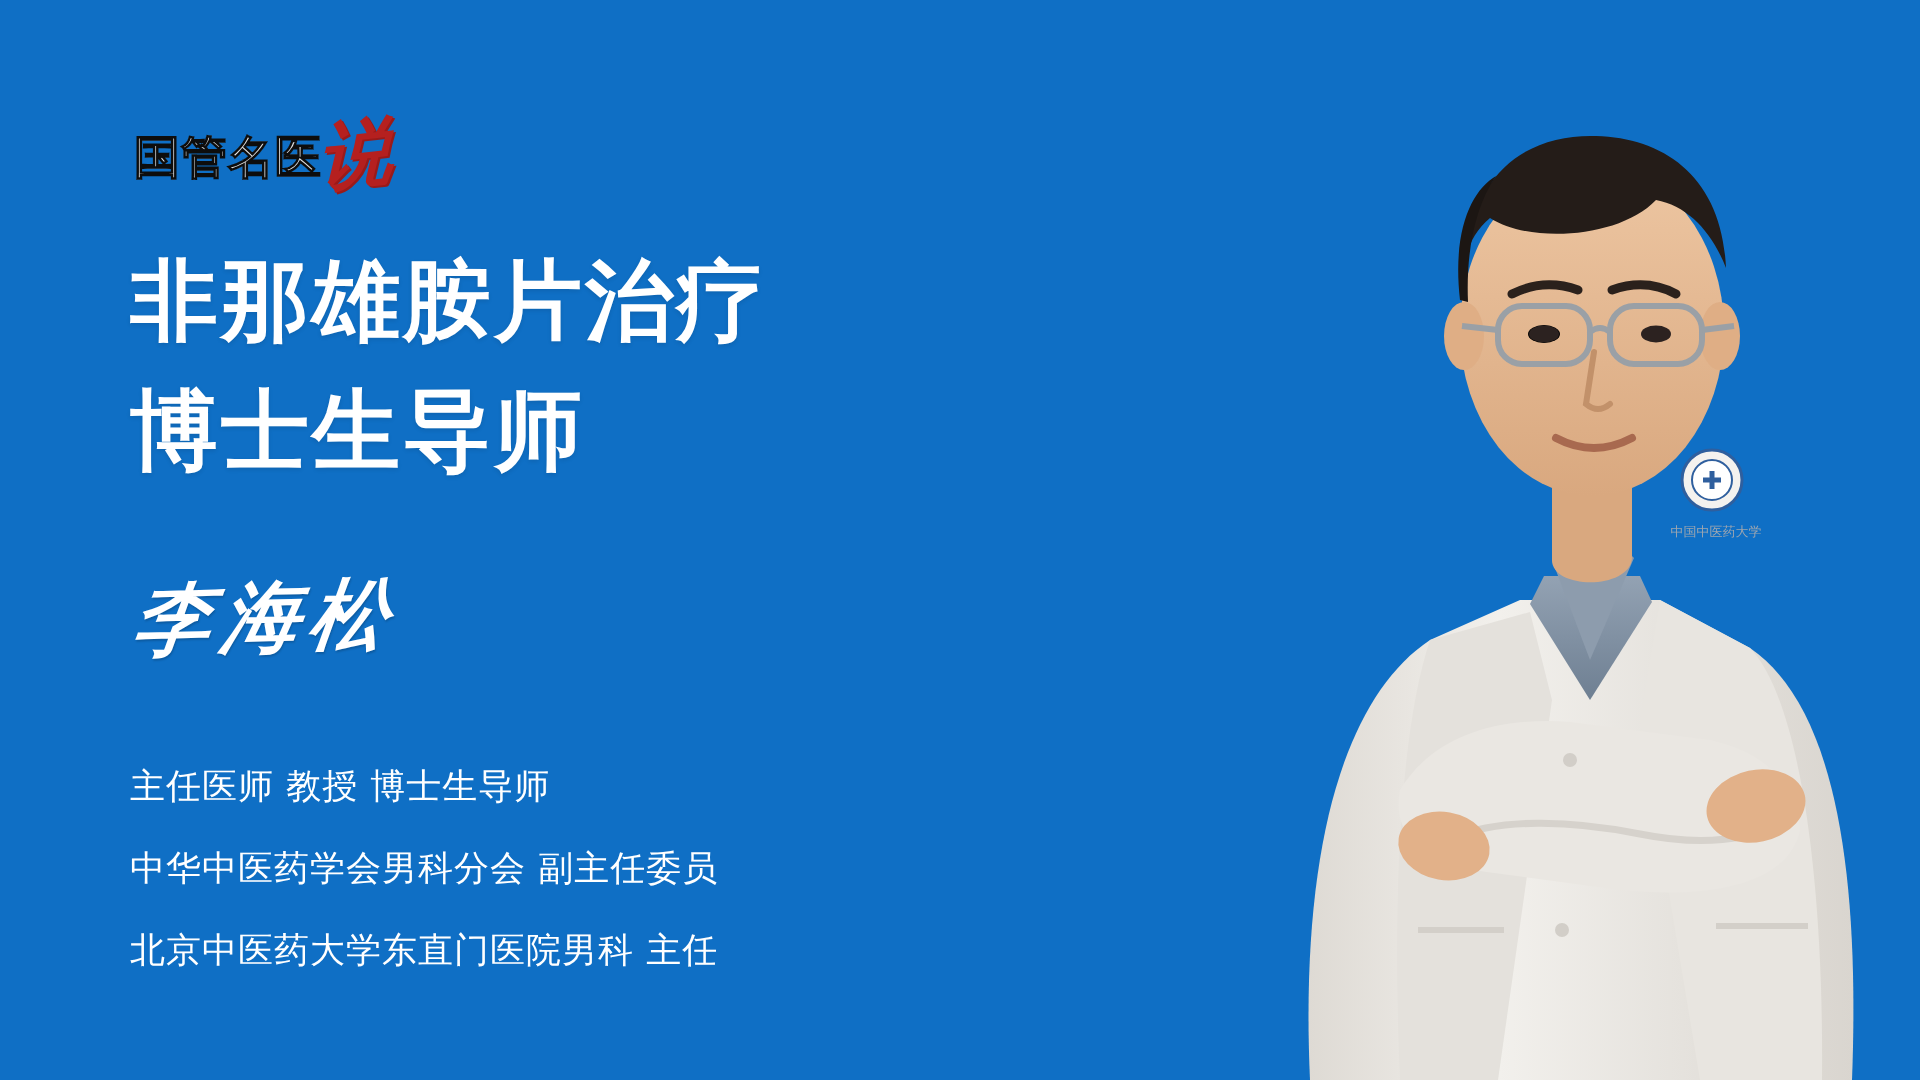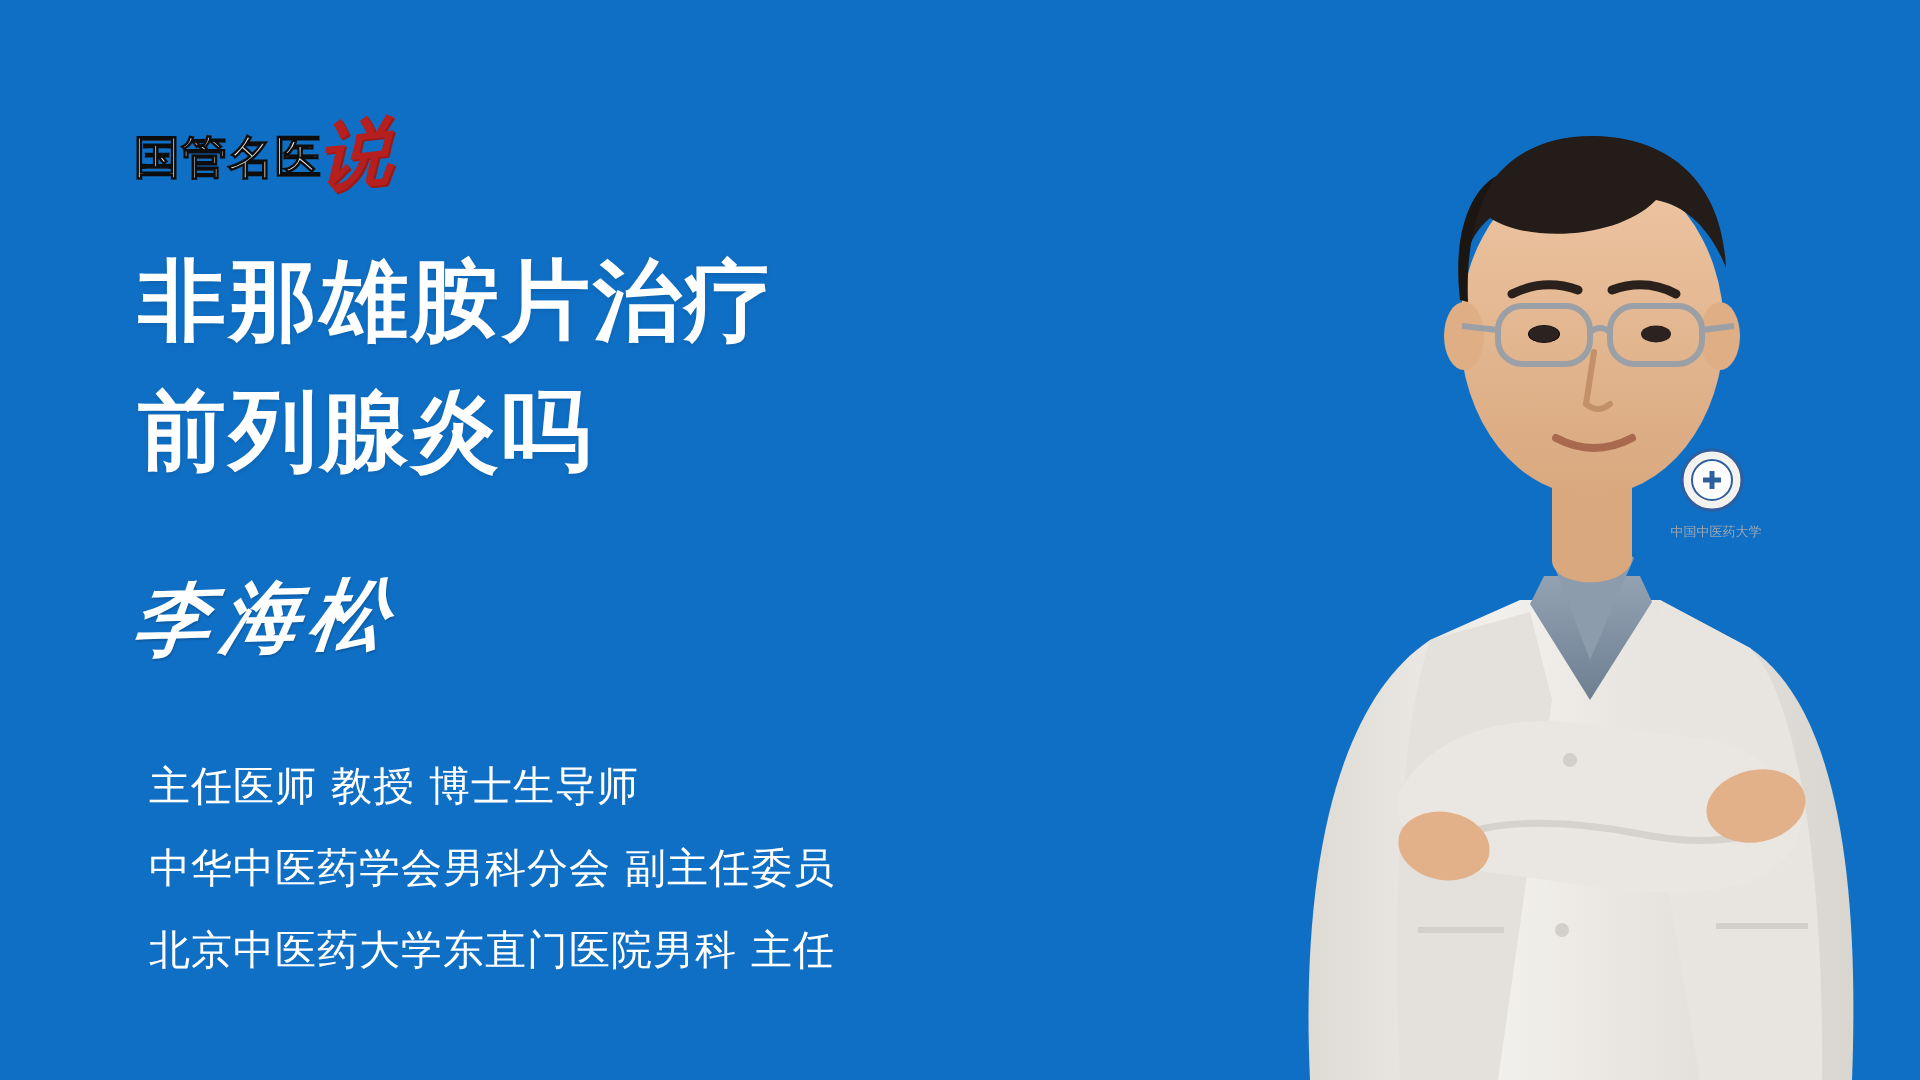--- a/index.html
+++ b/index.html
@@ -32,37 +32,37 @@
     text-shadow:2px 2px 0 #9a1a19;
   }
   
   .title{
     position:absolute;left:130px;top:236px;
     color:#ffffff;font-weight:700;
     font-size:88px;line-height:130px;letter-spacing:3px;
     font-family:"DejaVu Sans","Liberation Sans",sans-serif;
     text-shadow:0 2px 4px rgba(0,0,0,.10);
   }
-  .title-line{display:block;white-space:nowrap;margin-left:8px;}
+  .title-line{display:block;white-space:nowrap;}
   
   .doctor-name{
     position:absolute;left:134px;top:578px;
     color:#ffffff;
     font-family:"DejaVu Serif","Liberation Serif",serif;
     font-size:78px;font-weight:700;font-style:italic;
     letter-spacing:10px;line-height:1;
     transform:skewX(-8deg) rotate(-1.5deg);
     text-shadow:1px 2px 2px rgba(0,0,0,.18);
   }
   
   .credentials{
-    position:absolute;left:149px;top:745px;
+    position:absolute;left:130px;top:745px;
     color:#ffffff;
     font-family:"DejaVu Sans","Liberation Sans",sans-serif;
-    font-size:41px;line-height:82px;font-weight:400;
+    font-size:35px;line-height:82px;font-weight:400;
     letter-spacing:1px;
   }
   .cred-line{display:block;white-space:nowrap;}
   
   .portrait{
     position:absolute;right:0;bottom:0;
     width:820px;height:1080px;text-align:right;
   }
   .p-svg{display:block;width:100%;height:100%;}
   .sr{position:absolute;width:1px;height:1px;overflow:hidden;clip:rect(0 0 0 0);}
@@ -72,21 +72,21 @@
 
 <div id="stage" style="background: rgb(15, 111, 197);">
 
   <div class="logo">
     <span class="logo-cn">国管名医</span>
     <span class="logo-shuo">说</span>
   </div>
 
   <div class="title">
     <span class="title-line">非那雄胺片治疗</span>
-    <span class="title-line">前列腺炎吗</span>
+    <span class="title-line">博士生导师</span>
   </div>
 
   <div class="doctor-name">李海松</div>
 
   <div class="credentials">
     <span class="cred-line">主任医师 教授 博士生导师</span>
     <span class="cred-line">中华中医药学会男科分会 副主任委员</span>
     <span class="cred-line">北京中医药大学东直门医院男科 主任</span>
   </div>
 

